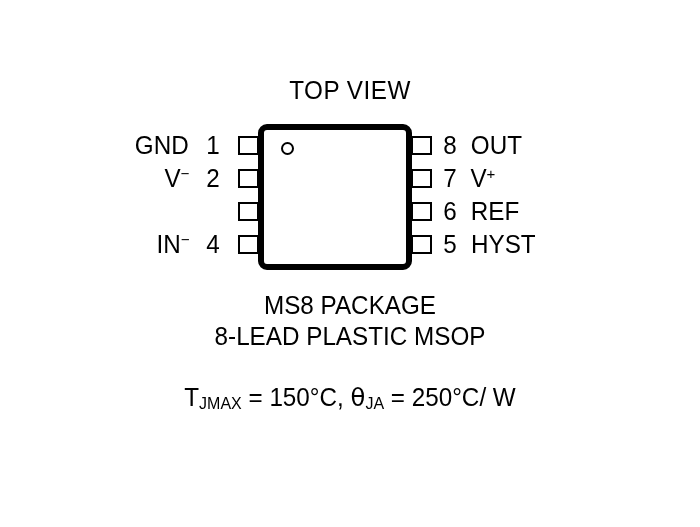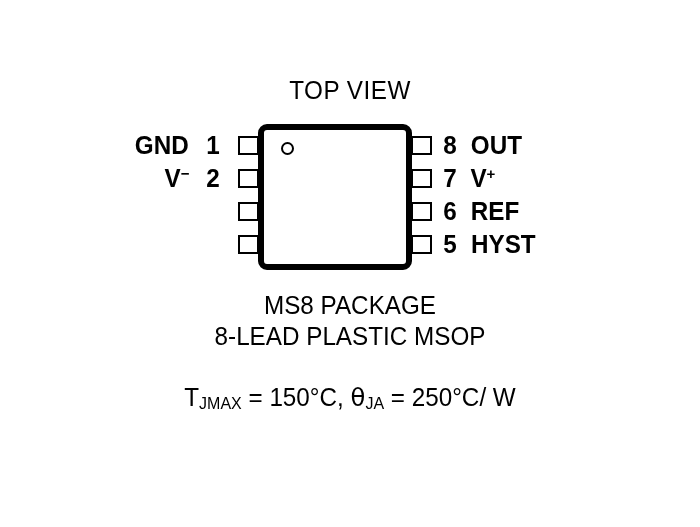--- a/index.html
+++ b/index.html
@@ -79,21 +79,20 @@
   .r3 { top: 235px; }
 
   
   .pin-row {
     position: absolute;
     height: 19px;
     display: flex;
     align-items: center;
     font-size: 25px;
     line-height: 25px;
-    font-weight: bold;
   }
   .pin-row.left-row {
     left: 60px;
     width: 160px;
     justify-content: flex-end;
   }
   .pin-row.right-row {
     left: 443px;
     width: 220px;
     justify-content: flex-start;
@@ -174,20 +173,24 @@
   </div>
 
   <div class="pin-row left-row r0">
     <span class="pin-name"><span>GND</span><span class="sup"></span></span>
     <span class="pin-num">1</span>
   </div>
   <div class="pin-row left-row r1">
     <span class="pin-name"><span>V</span><span class="sup">−</span></span>
     <span class="pin-num">2</span>
   </div>
+  <div class="pin-row left-row r3">
+    <span class="pin-name"><span>IN</span><span class="sup">−</span></span>
+    <span class="pin-num">4</span>
+  </div>
 
   <div class="pin-row right-row r0">
     <span class="pin-num">8</span>
     <span class="pin-name"><span>OUT</span><span class="sup"></span></span>
   </div>
   <div class="pin-row right-row r1">
     <span class="pin-num">7</span>
     <span class="pin-name"><span>V</span><span class="sup">+</span></span>
   </div>
   <div class="pin-row right-row r2">

